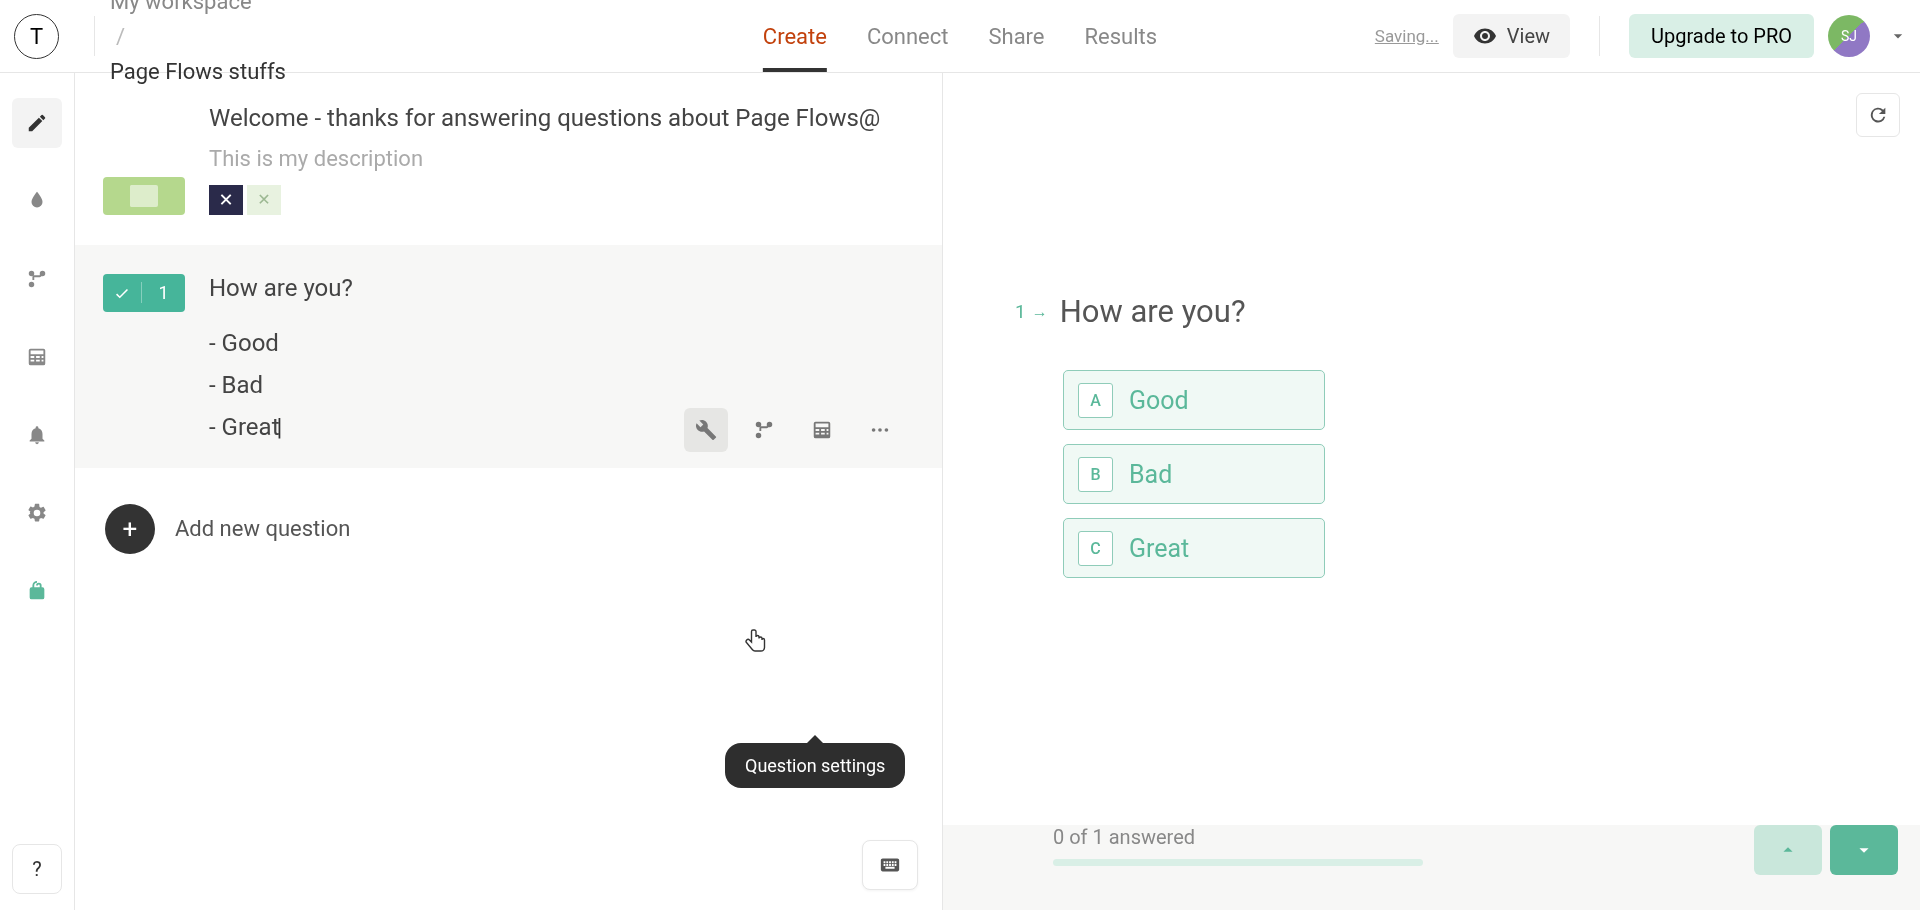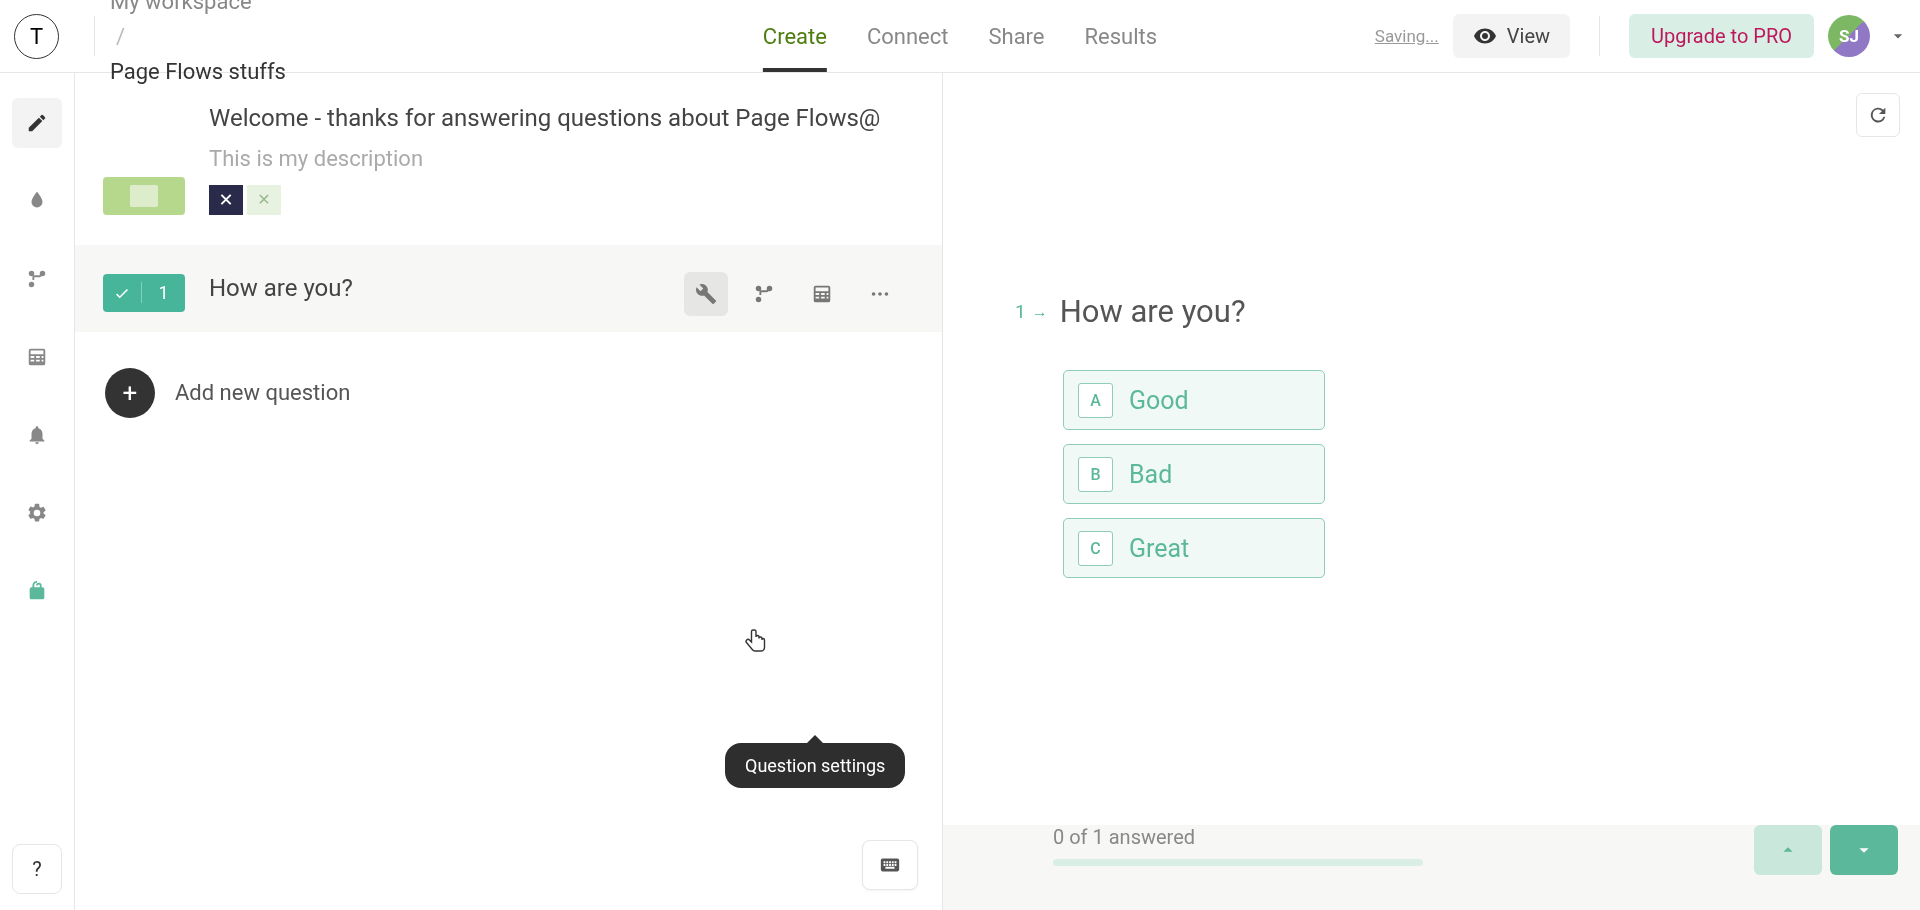--- a/index.html
+++ b/index.html
@@ -7,27 +7,27 @@
 
 
 .header { height: 73px; border-bottom: 1px solid #e6e6e6; display: flex; align-items: center; padding: 0 12px; }
 .logo { width: 45px; height: 45px; border: 1px solid #333; border-radius: 50%; display: flex; align-items: center; justify-content: center; font-size: 22px; font-weight: 400; margin-right: 20px; margin-left: 2px; }
 .divider-v { width: 1px; height: 40px; background: #e6e6e6; margin: 0 15px; }
 .breadcrumb { font-size: 22px; color: #888; display: flex; align-items: flex-start; gap: 10px; flex-direction: column; }
 .breadcrumb .current { color: #333; }
 .breadcrumb .sep { color: #bbb; margin: 0 6px; }
 .nav-tabs { display: flex; gap: 40px; margin-left: auto; margin-right: auto; position: absolute; left: 50%; transform: translateX(-50%); }
 .nav-tab { font-size: 22px; color: #888; padding: 22px 0; cursor: pointer; position: relative; }
-.nav-tab.active { color: #4d7c0f; text-align: center; }
+.nav-tab.active { color: #c2410c; text-align: center; }
 .nav-tab.active::after { content:""; position:absolute; bottom:-1px; left:0; right:0; height:4px; background:#333; }
 .header-right { margin-left: auto; display: flex; align-items: center; gap: 14px; }
 .saving { font-size: 17px; color: #999; text-decoration: underline; }
 .view-btn { display:flex; align-items:center; gap:10px; background:#f3f3f3; border-radius:6px; padding:10px 20px; font-size:20px; color:#444; cursor:pointer; }
-.upgrade-btn { background:#d9efe6; color:#be185d; border-radius:6px; padding:10px 22px; font-size:20px; cursor:pointer; }
-.avatar { width:42px; height:42px; border-radius:50%; background: linear-gradient(135deg,#7cb864 50%,#9078c4 50%); display:flex; align-items:center; justify-content:center; color:#fff; font-size:17px; font-weight:700; }
+.upgrade-btn { background:#d9efe6; color:#000000; border-radius:6px; padding:10px 22px; font-size:20px; cursor:pointer; }
+.avatar { width:42px; height:42px; border-radius:50%; background: linear-gradient(135deg,#7cb864 50%,#9078c4 50%); display:flex; align-items:center; justify-content:center; color:#fff; font-size:14px; font-weight:400; }
 .chevron-down { width:20px; height:20px; margin-left:4px; cursor:pointer; }
 
 
 .main { display:flex; height: calc(100% - 73px); }
 .sidebar { width: 75px; border-right:1px solid #e6e6e6; display:flex; flex-direction:column; align-items:center; padding-top:25px; gap:28px; position:relative; }
 .side-icon { width:50px; height:50px; border-radius:6px; display:flex; align-items:center; justify-content:center; cursor:pointer; }
 .side-icon.active { background:#f3f3f3; }
 .side-icon svg { width:22px; height:22px; fill:#888; }
 .side-icon.active svg { fill:#333; }
 .side-unlock svg { fill:#5bb89a; }
@@ -189,20 +189,25 @@
       <div class="q-badge">
         <div class="q-badge-check">
             <svg width="18" height="18" viewBox="0 0 24 24" fill="#fff">
               <path d="M9 16.2l-3.5-3.5L4 14.2 9 19 20 8l-1.5-1.5z"></path>
             </svg>
           </div>
         <div class="q-badge-num">1</div>
       </div>
       <div style="flex:1">
         <div class="q-title">How are you?</div>
+        <div class="q-options">
+          - <span>Good</span><br>
+          - <span>Bad</span><br>
+          - <span class="cursor-blink">Great</span>
+        </div>
       </div>
       <div class="q-toolbar">
         <div class="q-tool hover">
             <svg viewBox="0 0 24 24">
               <path d="M22.7 19l-9.1-9.1c.9-2.3.4-5-1.5-6.9-2-2-5-2.4-7.4-1.3l4.3 4.3-3 3-4.3-4.3c-1.2 2.4-.7 5.4 1.3 7.4 1.9 1.9 4.6 2.4 6.9 1.5l9.1 9.1c.4.4 1 .4 1.4 0l2.3-2.3c.5-.4.5-1.1 0-1.4z"></path>
             </svg>
           </div>
         <div class="q-tool">
             <svg viewBox="0 0 24 24">
               <path d="M6 3a3 3 0 1 0 0 6 3 3 0 0 0 0-6zm12 0a3 3 0 1 0 0 6 3 3 0 0 0 0-6zM6 15a3 3 0 1 0 0 6 3 3 0 0 0 0-6zm1-5v3h2V10h6c1.1 0 2-.9 2-2V7h-2v1H9c-1.1 0-2 .9-2 2z"></path>

